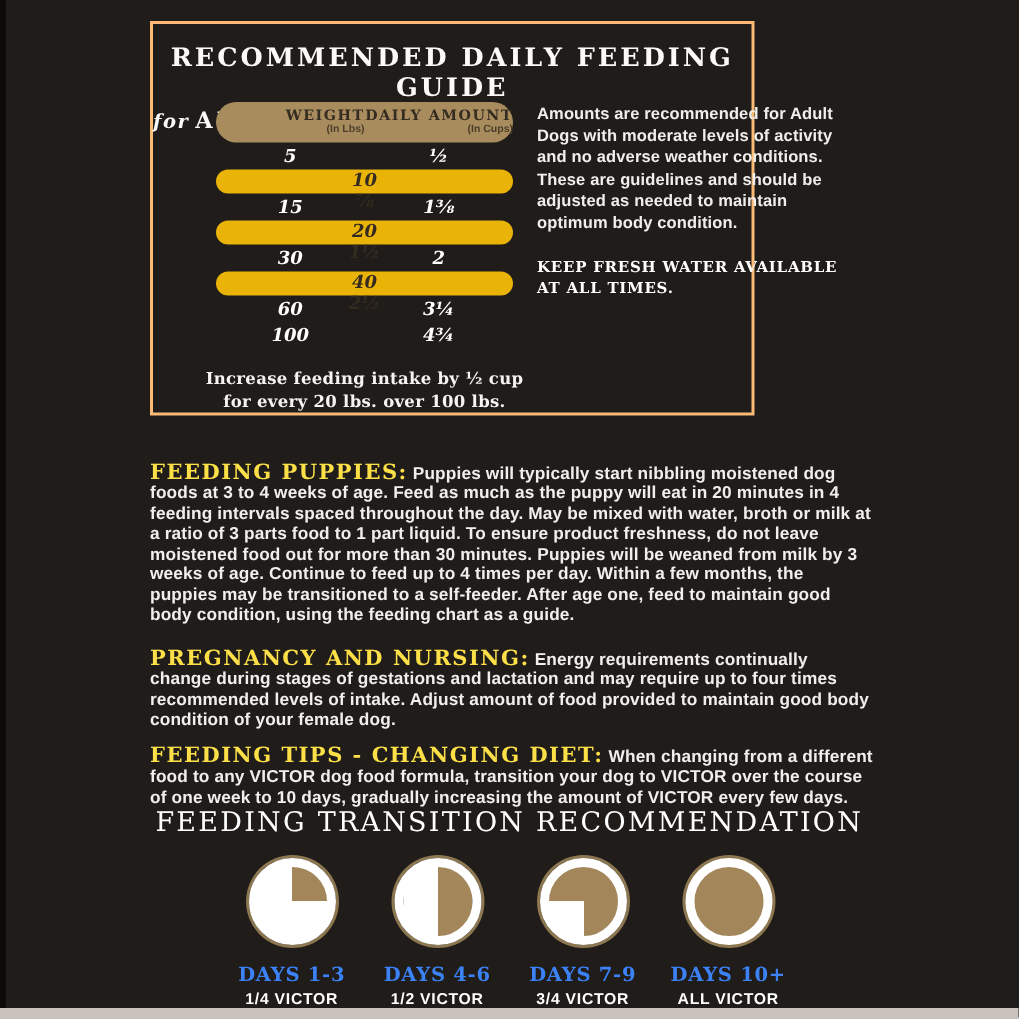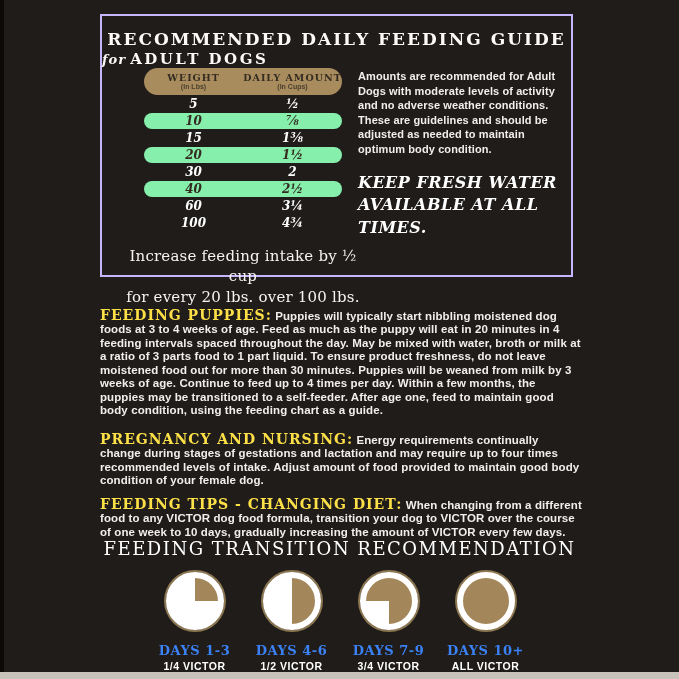--- a/index.html
+++ b/index.html
@@ -7,22 +7,22 @@
     width:679px;height:679px;position:relative;overflow:hidden;
     background:#1f1c1a;
     font-family:"Liberation Sans", sans-serif;
     -webkit-font-smoothing:antialiased;
   }
   .edge-strip{position:absolute;left:0;top:0;width:4px;height:679px;background:#0b0a09;}
   .bottom-strip{position:absolute;left:0;bottom:0;width:679px;height:7px;background:#c8c2ba;}
 
   
   .guide-box{
-    position:absolute;left:100px;top:14px;width:473px;height:263px;
-    border:2px solid #c4b5fd;box-sizing:border-box;
+    position:absolute;left:100px;top:14px;width:403px;height:263px;
+    border:2px solid #fdba74;box-sizing:border-box;
   }
   .gb-title{
     margin-top:13px;text-align:center;color:#fbfaf8;
     font-family:"DejaVu Serif", serif;font-weight:bold;
     font-size:17px;letter-spacing:2px;line-height:1.2;
   }
   .gb-title2{
     color:#fbfaf8;margin-top:1px;
     font-family:"DejaVu Serif", serif;font-weight:bold;
     font-size:15px;letter-spacing:2.5px;
@@ -30,49 +30,49 @@
   .gb-title2 .for{
     font-style:italic;font-weight:bold;font-size:13px;letter-spacing:1px;
     text-transform:lowercase;margin-right:4px;
   }
 
   
   .ftable{position:absolute;left:42px;top:52px;width:198px;}
   .fhead{
     height:27px;border-radius:14px;background:#a88c5e;
     display:flex;align-items:center;
-    color:#342c21;text-align:center;
+    color:#342c21;text-align:right;
   }
   .fhead .hcol{flex:1;line-height:1.05;}
   .fhead .hmain{
     font-family:"DejaVu Serif", serif;font-weight:bold;font-size:9.5px;letter-spacing:1px;display:block;
   }
   .fhead .hsub{font-size:7px;font-weight:bold;color:#4a3e2b;display:block;}
   .frow{
     height:16px;margin-top:1px;display:flex;align-items:center;text-align:center;
     font-family:"DejaVu Serif", serif;font-weight:bold;font-style:italic;font-size:12px;
     color:#ffffff;
   }
   .frow div{flex:1;}
-  .frow.pill{background:#86efac;border-radius:9px;color:#332b20;}
+  .frow.pill{background:#eab308;border-radius:9px;color:#332b20;flex-direction:column;}
   .ffoot{
     position:absolute;left:12px;top:230px;width:258px;text-align:center;
-    color:#f6f4f1;font-family:"DejaVu Serif", serif;font-weight:normal;
-    font-size:15px;line-height:1.35;letter-spacing:0.2px;
+    color:#f6f4f1;font-family:"DejaVu Serif", serif;font-weight:bold;
+    font-size:11px;line-height:1.35;letter-spacing:0.2px;
   }
 
   
   .right-col{position:absolute;left:256px;top:53px;width:216px;color:#f1efec;}
   .right-col p{
     margin:0 0 13px 0;font-size:11px;line-height:1.32;font-weight:600;letter-spacing:0.1px;
   }
   .water{
     margin-top:16px;color:#ffffff;
-    font-family:"DejaVu Serif", serif;font-weight:bold;font-style:italic;
-    font-size:16px;line-height:1.4;letter-spacing:0.5px;
+    font-family:"DejaVu Serif", serif;font-weight:bold;
+    font-size:10px;line-height:1.4;letter-spacing:0.5px;
   }
 
   
   .section{position:absolute;left:100px;width:482px;color:#f1efec;font-size:11.5px;line-height:1.18;font-weight:600;letter-spacing:0.1px;}
   .section .shead{
     font-family:"DejaVu Serif", serif;font-weight:bold;font-style:normal;
     font-size:14px;letter-spacing:1px;color:#fde047;
   }
   #section-puppies{top:295px;}
   #section-pregnancy{top:419px;}

